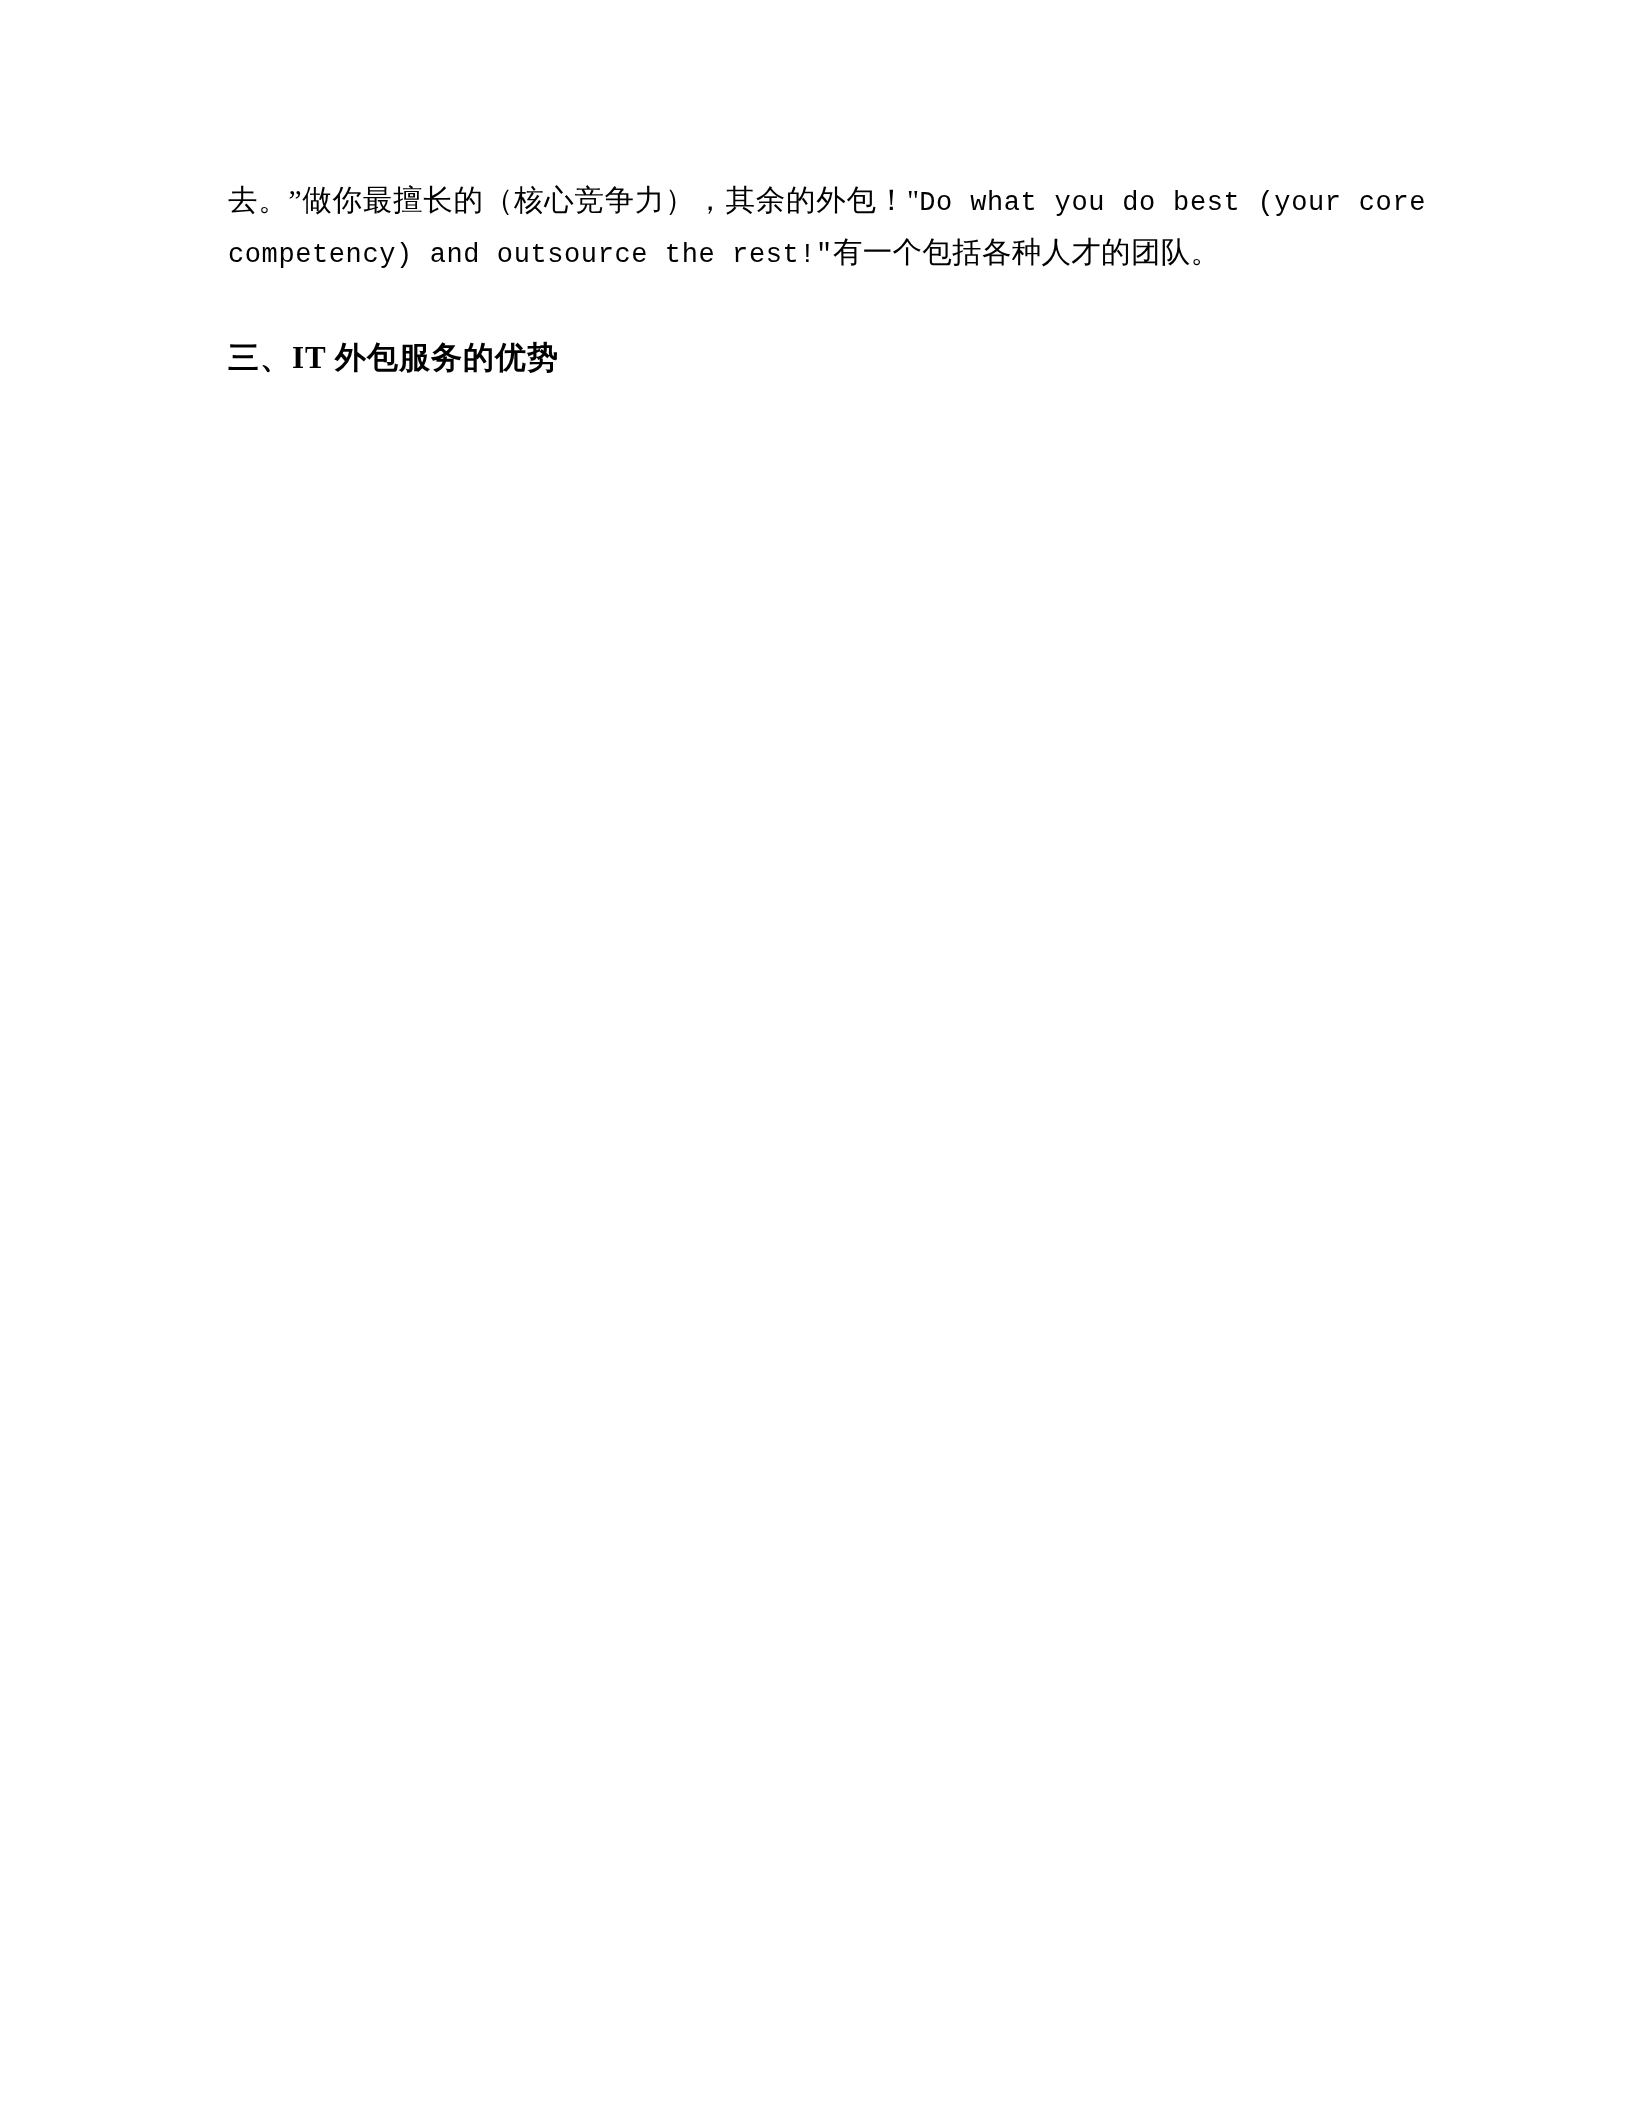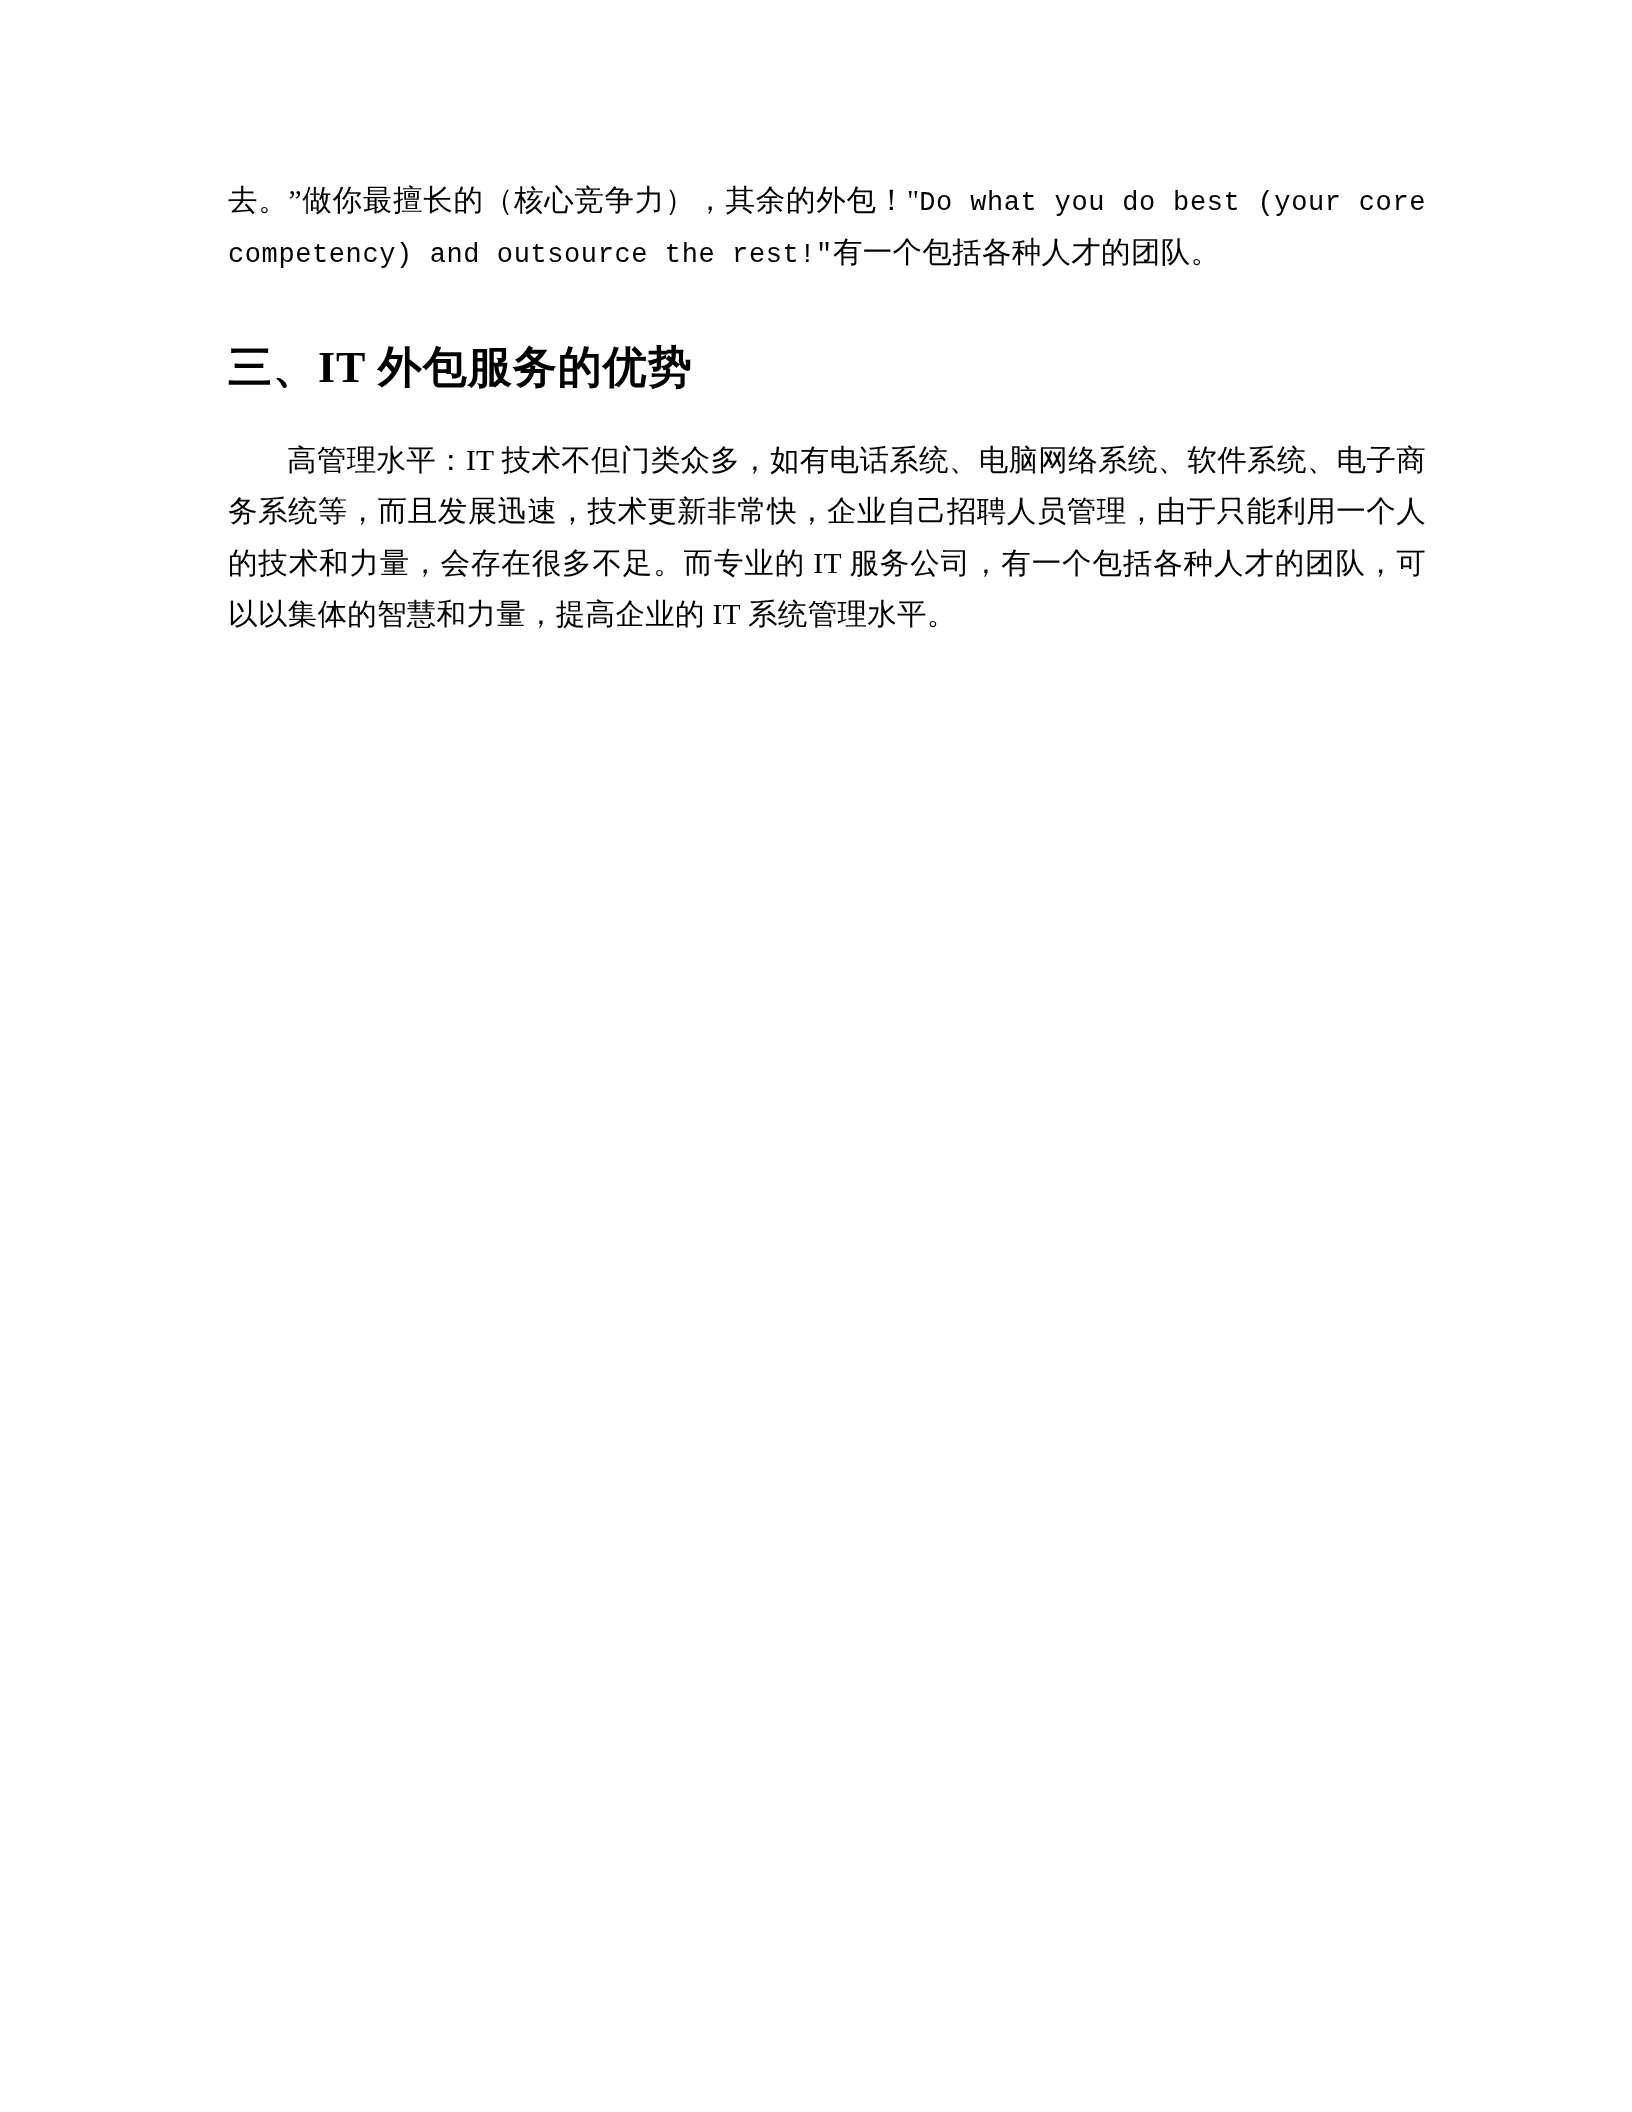--- a/index.html
+++ b/index.html
@@ -32,36 +32,35 @@
     letter-spacing: 0.3px;
   }
   p.para + p.para {
     margin-top: 30px;
   }
   .indent {
     text-indent: 2em;
   }
   h2.heading {
     margin: 56px 0 34px 0;
-    font-size: 44px;
+    font-size: 31px;
     font-weight: bold;
     line-height: 1.5;
     letter-spacing: 1px;
   }
   .mono {
     font-family: "Liberation Mono", "DejaVu Sans Mono", monospace;
     font-size: 27px;
     letter-spacing: 0.6px;
   }
   .blk-top {
     margin-top: 0;
   }
 </style>
 </head>
 <body>
 
 <div class="page">
   <div class="doc-body" id="doc-body">
       <p class="para blk-top"><span>去。”做你最擅长的（核心竞争力），其余的外包！"</span><span class="mono">Do what you do best (your core competency) and outsource the rest!"</span><span>有一个包括各种人才的团队。</span></p>
       <h2 class="heading">三、IT 外包服务的优势</h2>
-      <p class="para indent"><span>高管理水平：IT 技术不但门类众多，如有电话系统、电脑网络系统、软件系统、电子商务系统等，而且发展迅速，技术更新非常快，企业自己招聘人员管理，由于只能利用一个人的技术和力量，会存在很多不足。而专业的 IT 服务公司，有一个包括各种人才的团队，可以以集体的智慧和力量，提高企业的 IT 系统管理水平。</span></p>
     </div>
 </div>
 
 </body></html>

